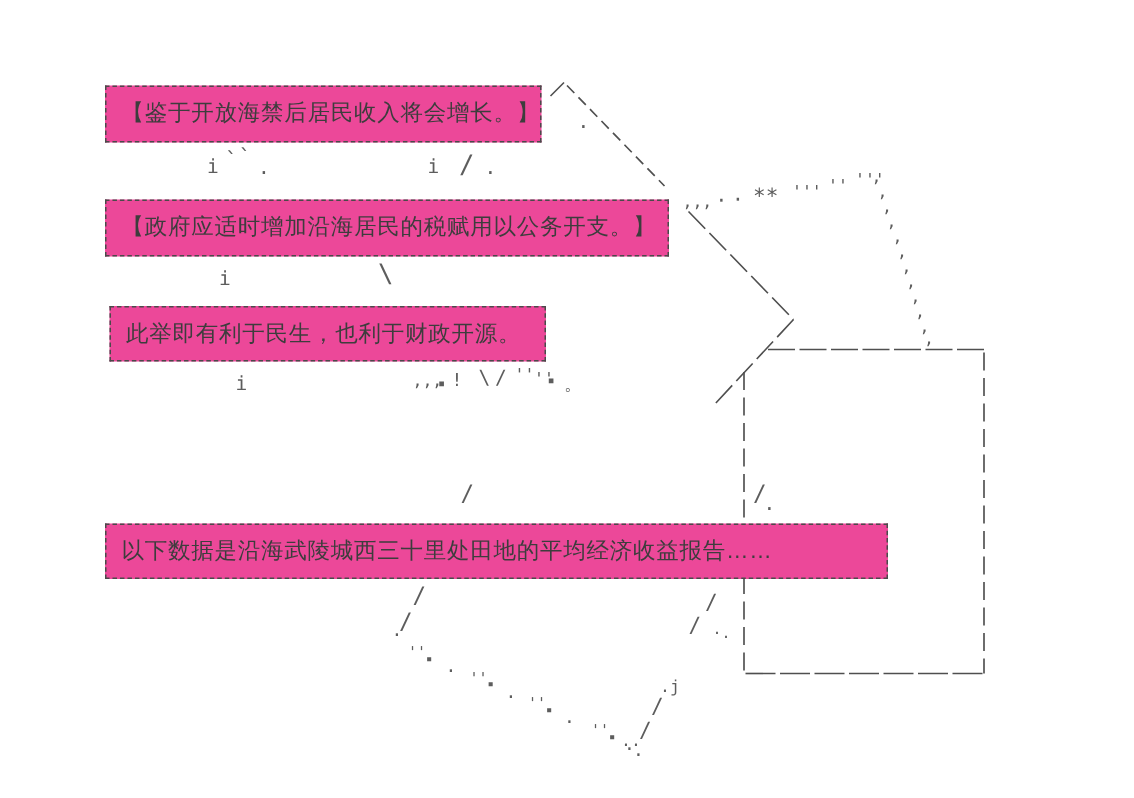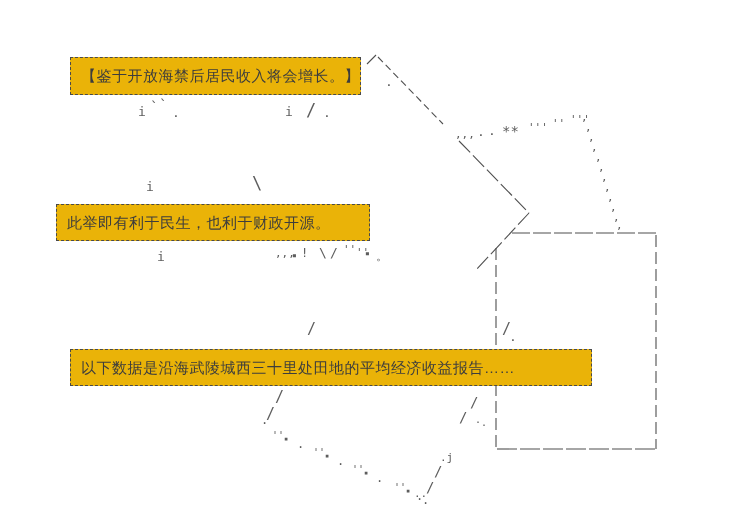--- a/index.html
+++ b/index.html
@@ -14,21 +14,21 @@
     position:absolute;left:0;top:0;width:756px;height:532px;
     z-index:1;
   }
   #aa-lines line{
     stroke:#4f4f4f;stroke-width:1.1;
   }
   .dbox{
     position:absolute;
     z-index:2;
     box-sizing:border-box;
-    background:#eab308;
+    background:#ec4899;
     border:1px dashed #4a4a4a;
     white-space:nowrap;
     overflow:hidden;
   }
   .dtext{
     display:inline-block;
     padding-left:10px;
     font-size:15px;
     color:#3d3d3d;
     letter-spacing:0.5px;
@@ -59,21 +59,24 @@
       <line x1="529" y1="213" x2="476" y2="270" stroke-dasharray="16 4"></line>
       <line x1="512" y1="233" x2="658" y2="233" stroke-dasharray="18 3"></line>
       <line x1="656" y1="235" x2="656" y2="449" stroke-dasharray="12 5"></line>
       <line x1="497" y1="449" x2="658" y2="449" stroke-dasharray="20 3"></line>
       <line x1="496" y1="248" x2="496" y2="447" stroke-dasharray="12 5"></line>
     </svg>
 
   <div class="dbox" style="left: 70px; top: 57px; width: 291px; height: 38px; line-height: 36px;">
     <span class="dtext">【鉴于开放海禁后居民收入将会增长。】</span>
   </div>
-  <div class="dbox" style="left: 56px; top: 204px; width: 314px; height: 37px; line-height: 35px;">
+  <div class="dbox" style="left: 70px; top: 133px; width: 376px; height: 38px; line-height: 36px;">
+    <span class="dtext">【政府应适时增加沿海居民的税赋用以公务开支。】</span>
+  </div>
+  <div class="dbox" style="left: 73px; top: 204px; width: 291px; height: 37px; line-height: 35px;">
     <span class="dtext">此举即有利于民生，也利于财政开源。</span>
   </div>
   <div class="dbox" style="left: 70px; top: 349px; width: 522px; height: 37px; line-height: 35px;">
     <span class="dtext">以下数据是沿海武陵城西三十里处田地的平均经济收益报告……</span>
   </div>
 
   <div id="aa-marks">
       <span class="mark" style="left: 138px; top: 105px; font-size: 13px;">i</span>
       <span class="mark" style="left: 150px; top: 100px; font-size: 14px;">`</span>
       <span class="mark" style="left: 159px; top: 98px; font-size: 14px;">`</span>

